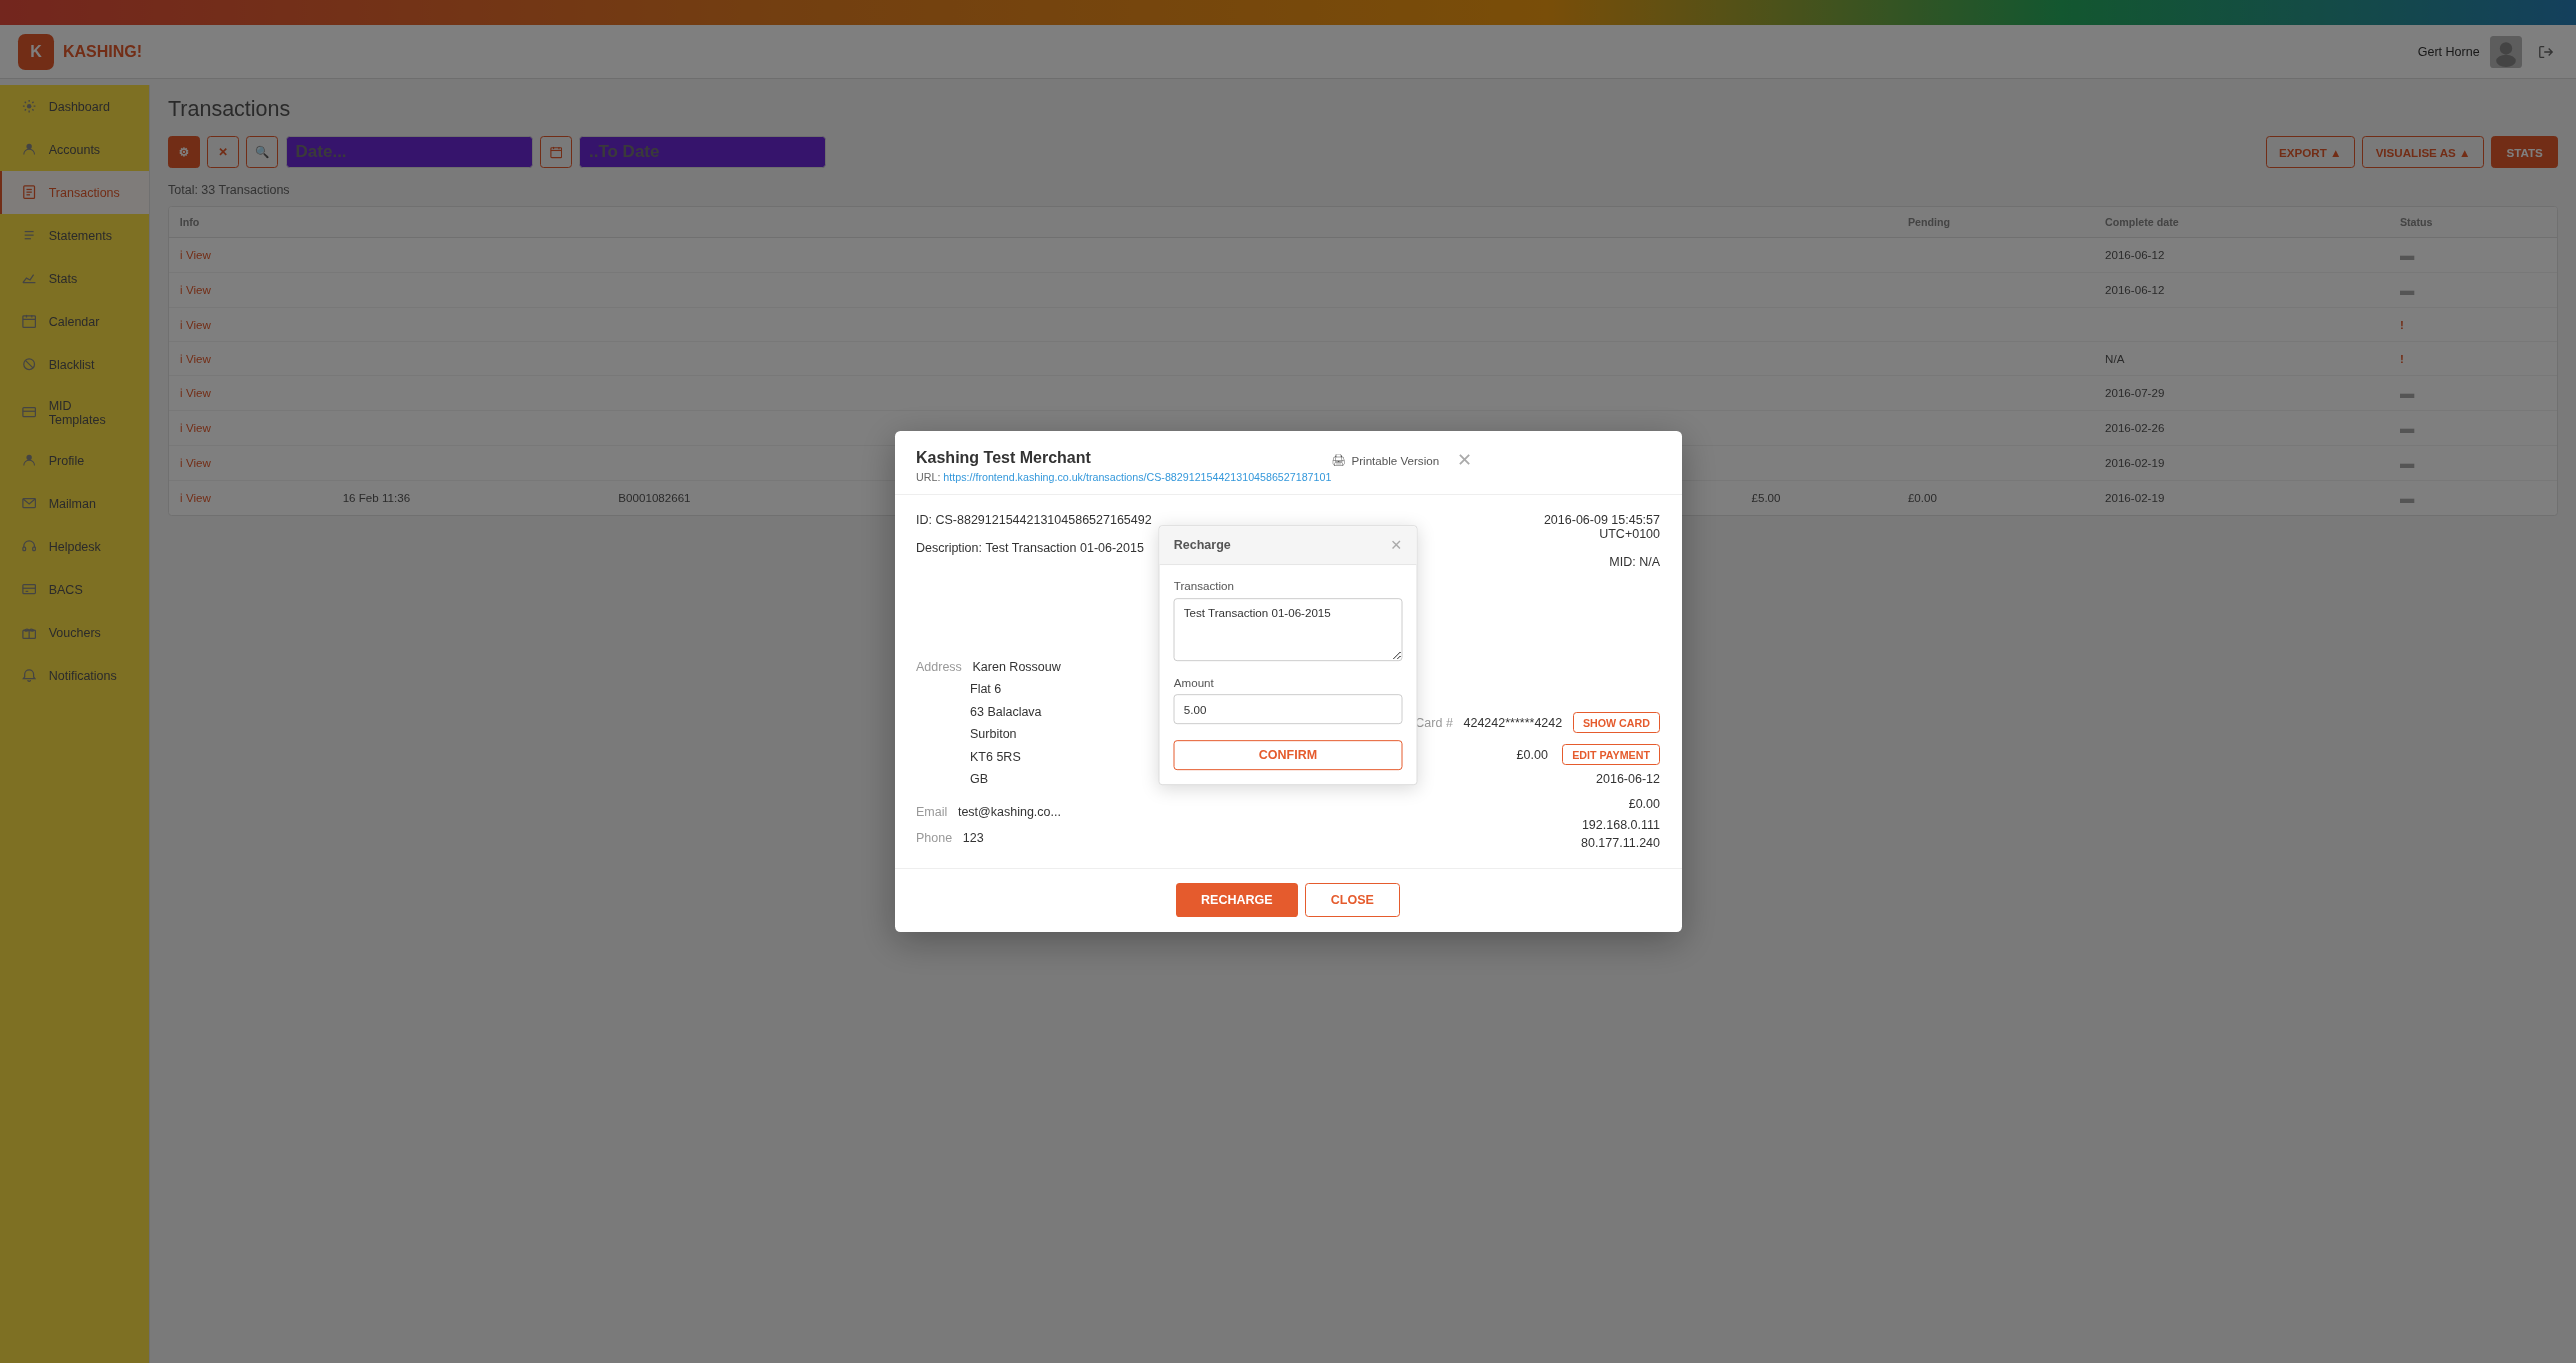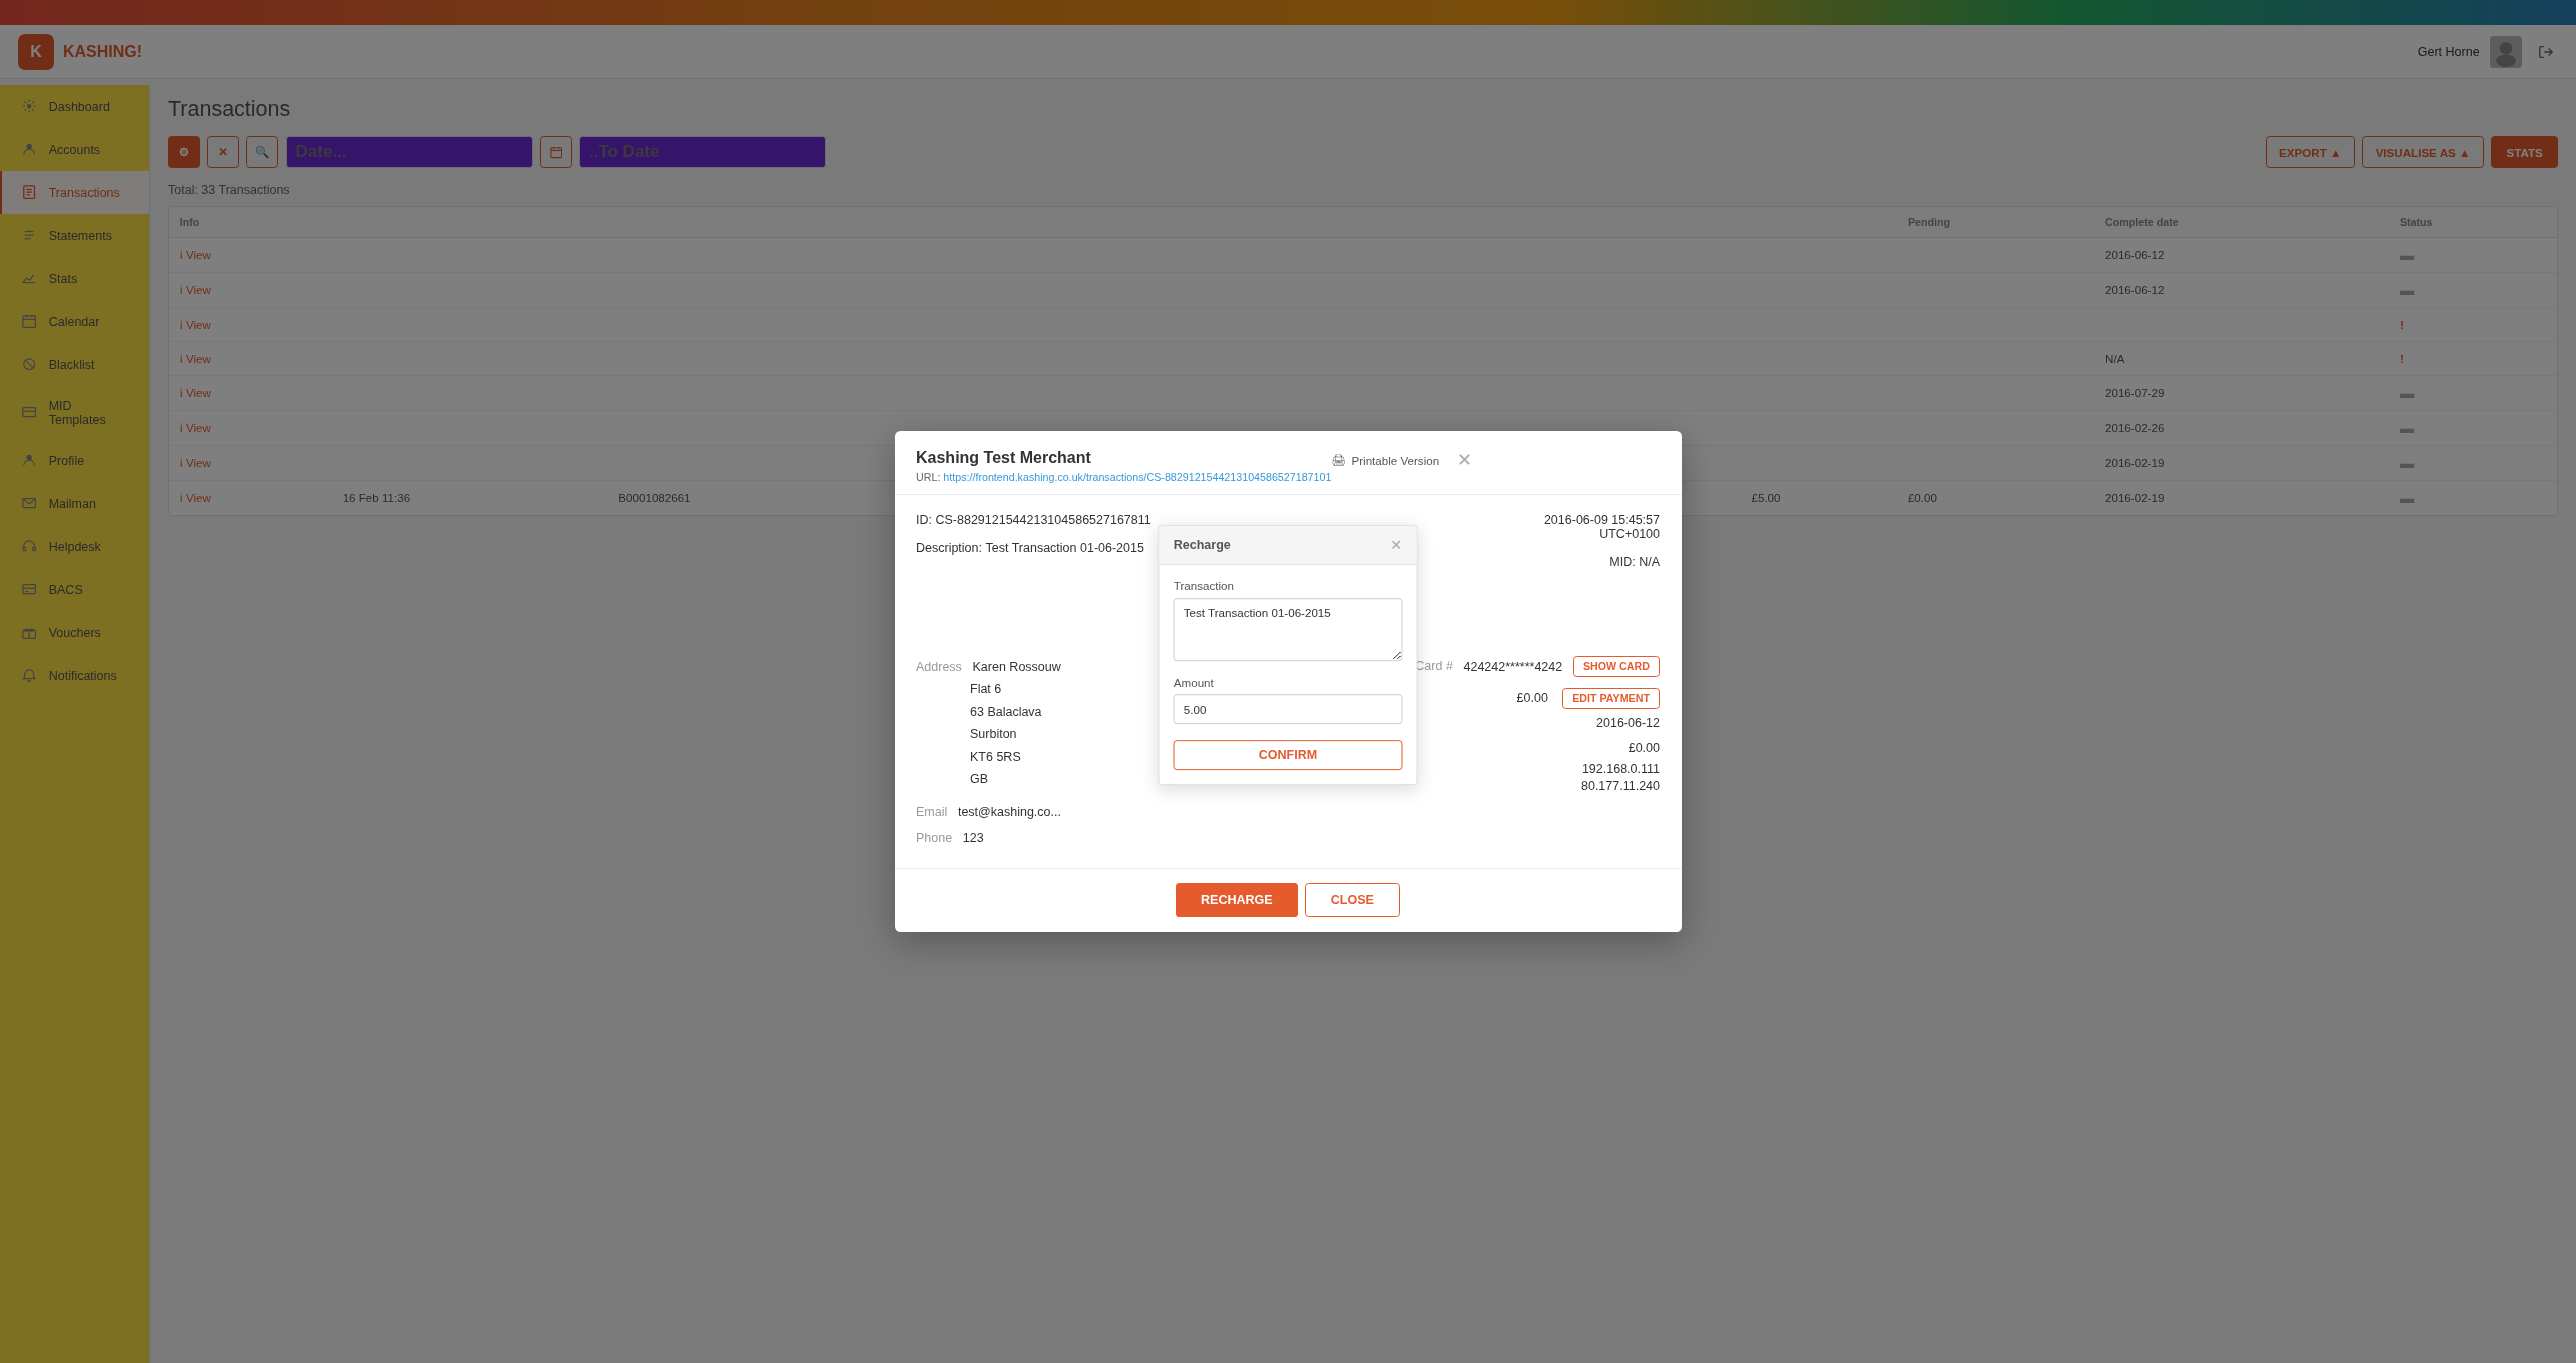--- a/index.html
+++ b/index.html
@@ -64,21 +64,21 @@
     .modal-print { display: flex; align-items: center; gap: 5.4px; color: #555; font-size: 11.6px; cursor: pointer; }
     .modal-body { padding: 18px 21.5px; }
     .modal-top-info { display: flex; justify-content: space-between; margin-bottom: 18px; }
     .modal-id { font-size: 12.5px; color: #333; }
     .modal-date { font-size: 12.5px; color: #333; text-align: right; }
     .modal-description { font-size: 12.5px; color: #333; margin-bottom: 5.4px; }
     .modal-mid { font-size: 12.5px; color: #333; }
     .modal-amount-section { text-align: center; margin: 18px 0; }
     .modal-amount { font-size: 29px; font-weight: 300; color: #333; }
     .modal-status { font-size: 12.5px; font-weight: 600; color: #333; margin-top: 3.6px; }
-    .modal-details { display: flex; justify-content: space-between; align-items: flex-start; margin-top: 18px; }
+    .modal-details { display: flex; justify-content: space-between; align-items: flex-end; margin-top: 18px; }
     .address-section { font-size: 12.5px; color: #333; line-height: 1.8; }
     .address-label { color: #999; margin-right: 7.2px; }
     .card-section { font-size: 12.5px; color: #333; text-align: right; }
     .card-label { color: #999; margin-right: 7.2px; }
     .show-card-btn { border: 1.8px solid #e55b2d; color: #e55b2d; background: transparent; padding: 3.6px 9px; border-radius: 3.6px; cursor: pointer; font-size: 10.7px; font-weight: 600; }
     .edit-payment-btn { border: 1.8px solid #e55b2d; color: #e55b2d; background: transparent; padding: 3.6px 9px; border-radius: 3.6px; cursor: pointer; font-size: 10.7px; font-weight: 600; margin-left: 7.2px; }
     .modal-footer { padding: 14.3px 21.5px; border-top: 0.9px solid #eee; display: flex; justify-content: center; gap: 7.2px; }
     .recharge-btn-main { background: #e55b2d; color: #fff; border: none; padding: 9px 25px; border-radius: 3.6px; cursor: pointer; font-size: 12.5px; font-weight: 700; }
     .close-btn-main { background: transparent; color: #e55b2d; border: 1.8px solid #e55b2d; padding: 9px 25px; border-radius: 3.6px; cursor: pointer; font-size: 12.5px; font-weight: 700; }
 
@@ -431,21 +431,21 @@
         </div>
         <button class="modal-close">✕</button>
       </div>
     </div>
 
     <div class="modal-body">
       <div class="modal-top-info">
         <div>
           <div class="modal-id">
             <span>ID:</span>
-            <span style="font-weight:500">CS-88291215442131045865271​67811</span>
+            <span style="font-weight:500">CS-88291215442131045865271​65492</span>
           </div>
           <div class="modal-description" style="margin-top:14.3px">
             <span>Description:</span>
             <span style="font-weight:500">Test Transaction 01-06-2015</span>
           </div>
         </div>
         <div>
           <div class="modal-date">
             <div>2016-06-09 15:45:57</div>
             <div>UTC+0100</div>

